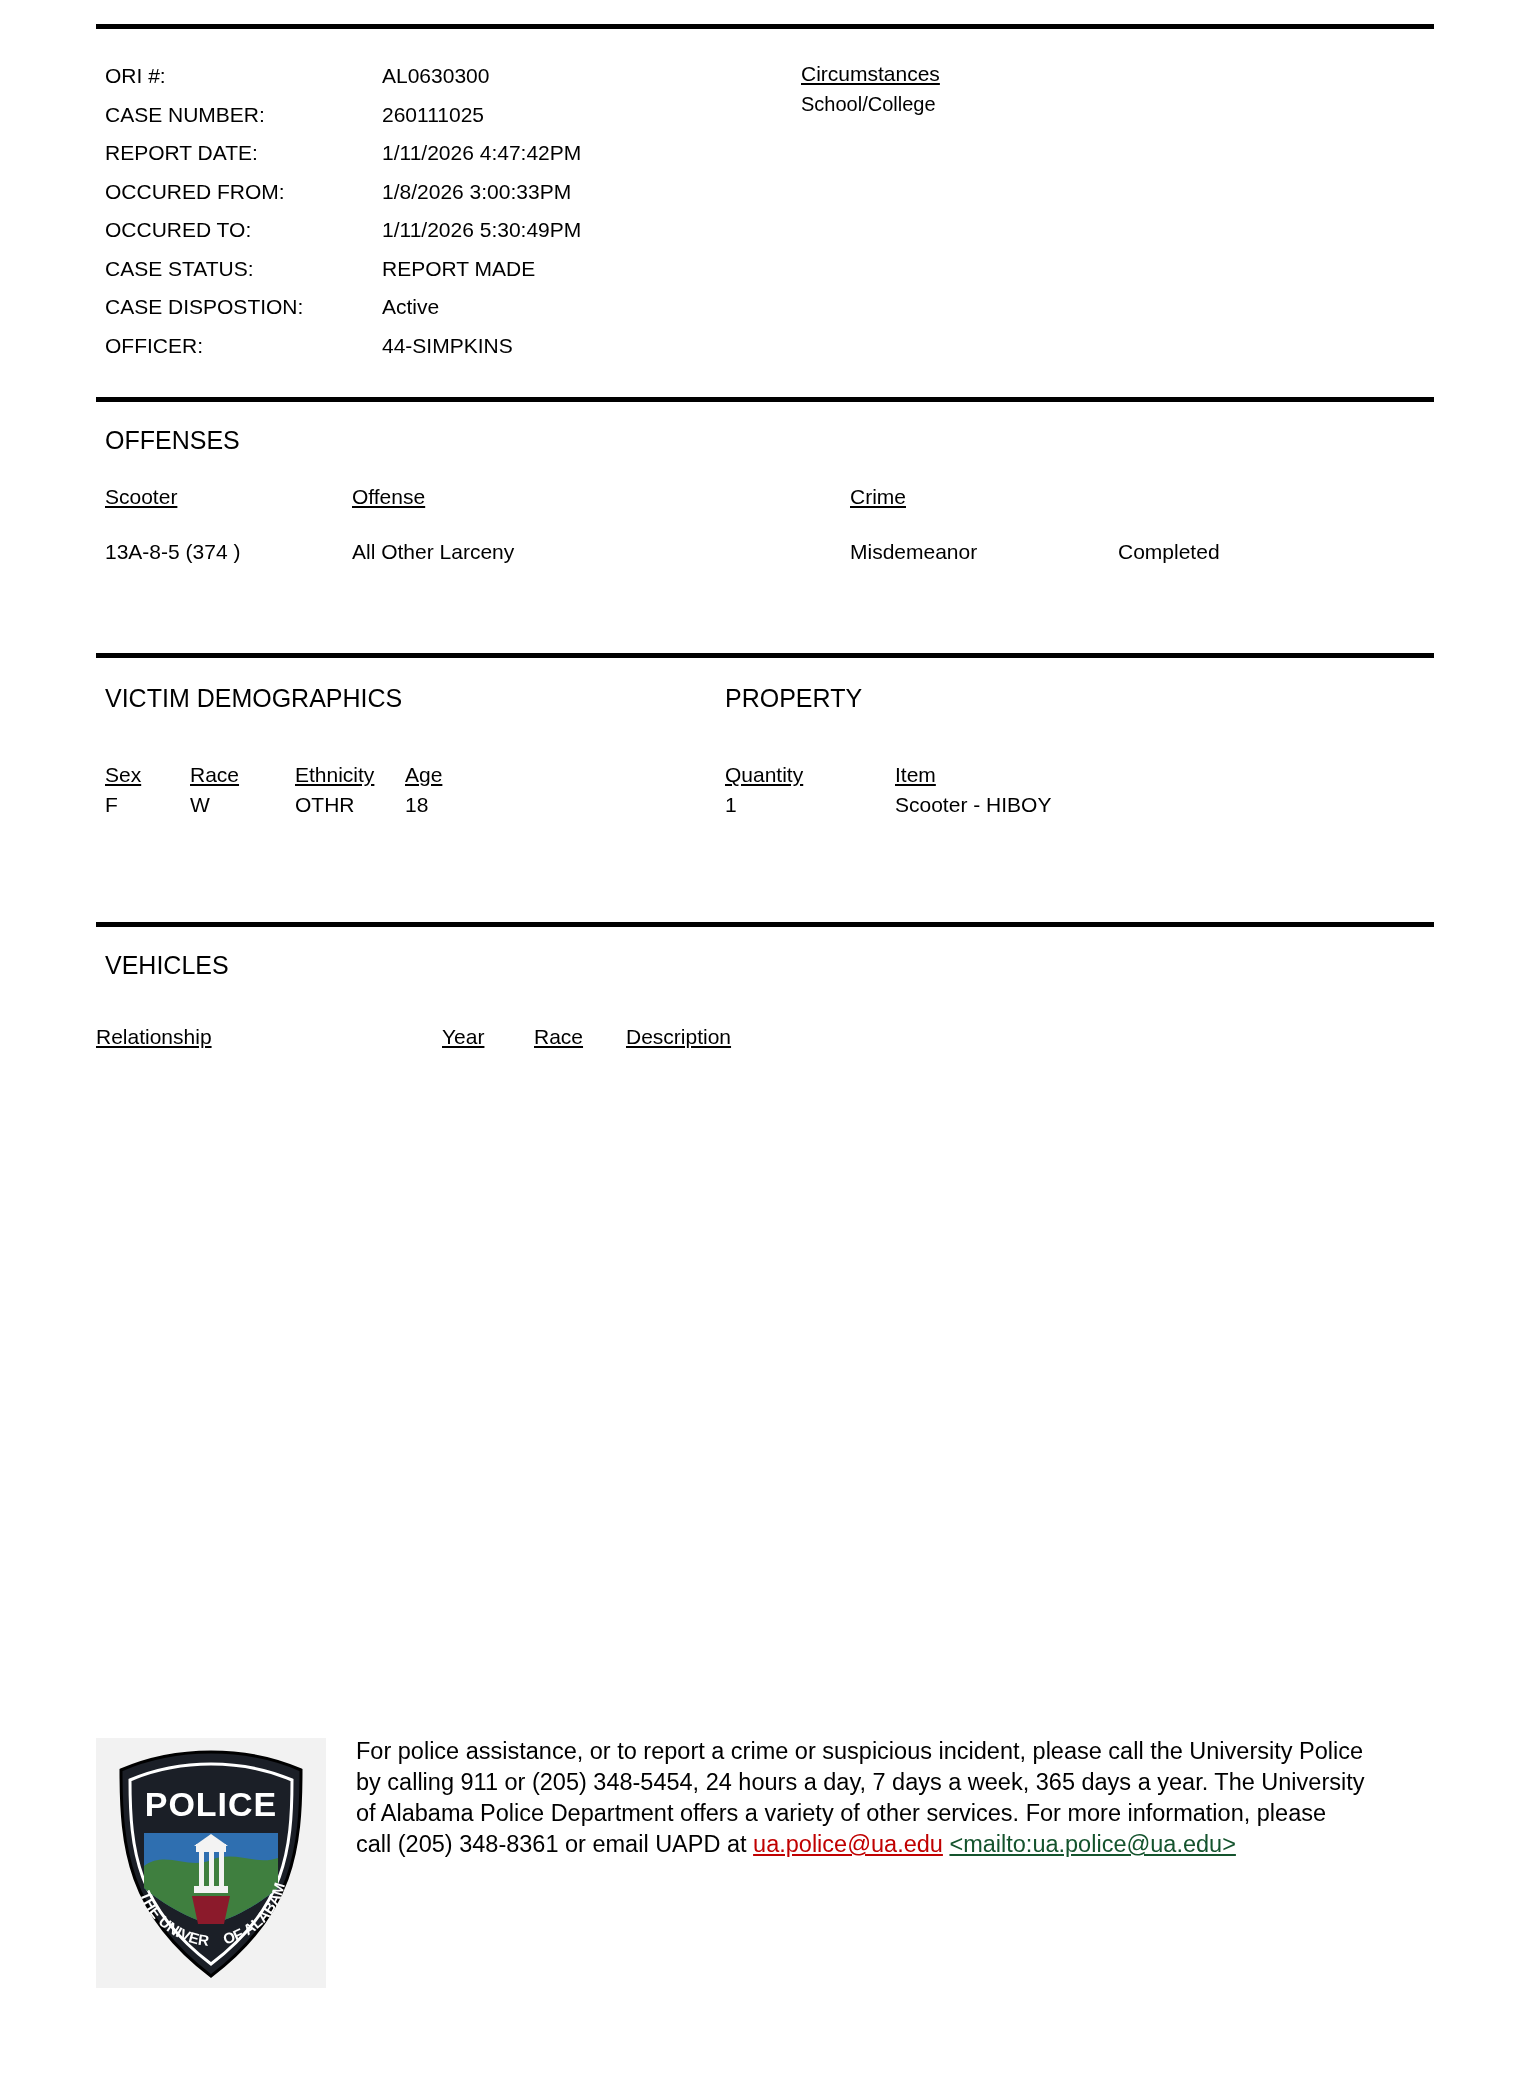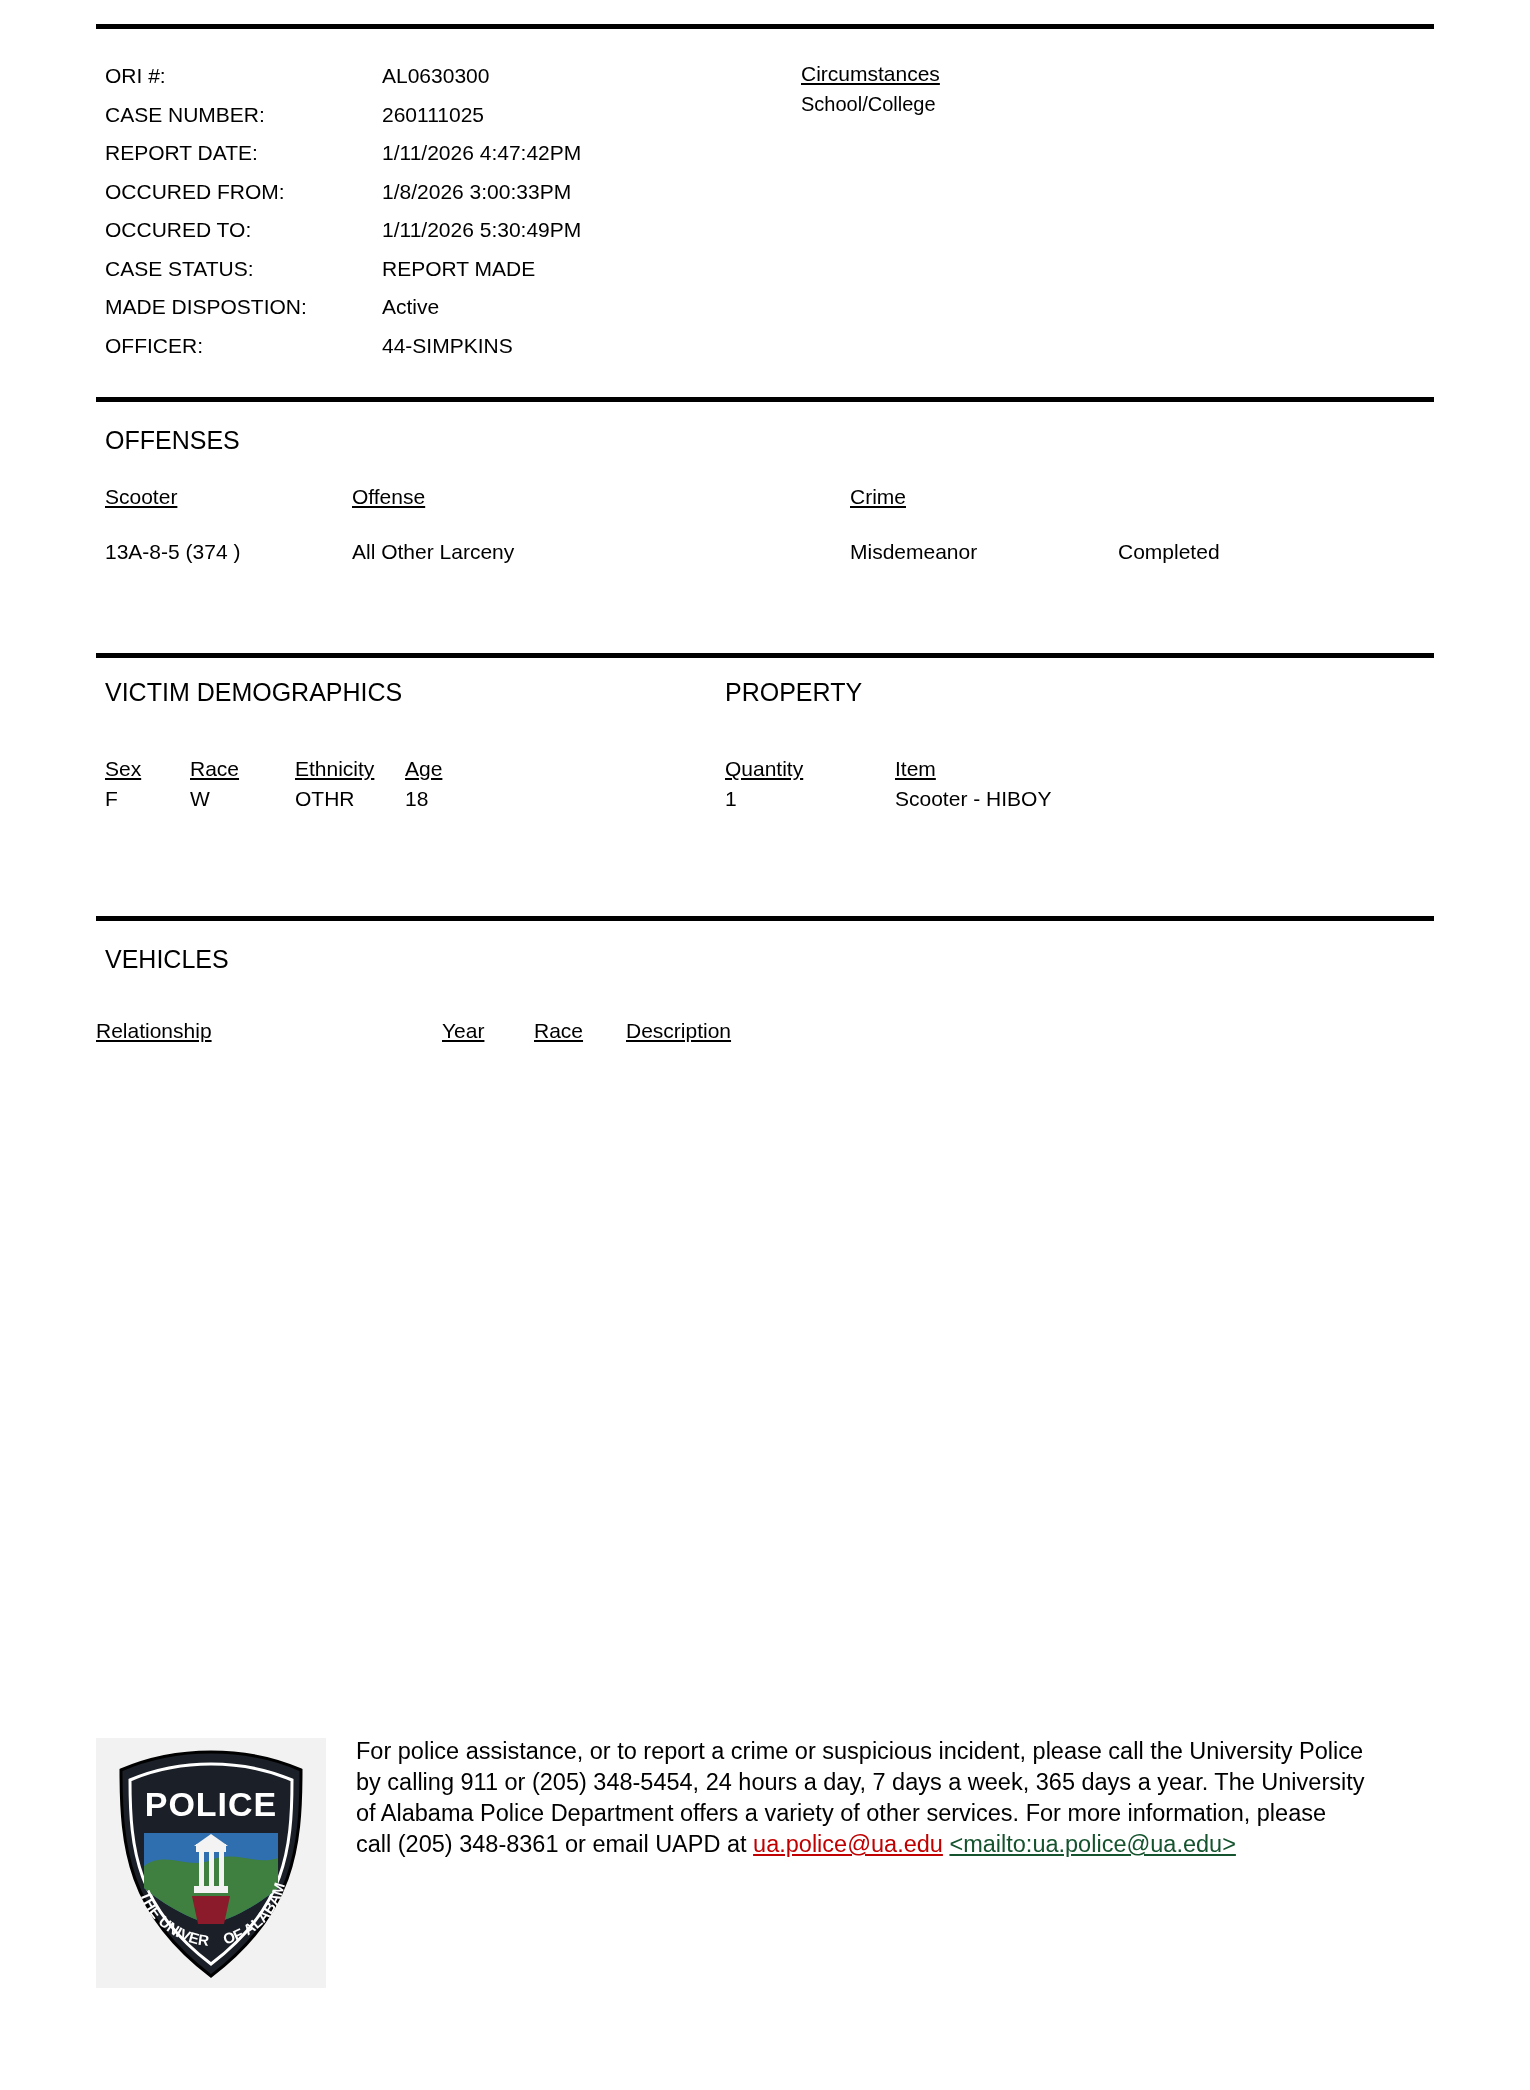--- a/index.html
+++ b/index.html
@@ -210,21 +210,21 @@
         <div class="info-label">OCCURED TO:</div>
         <div class="info-value">1/11/2026   5:30:49PM</div>
       </div>
 
       <div class="info-row">
         <div class="info-label">CASE STATUS:</div>
         <div class="info-value">REPORT MADE</div>
       </div>
 
       <div class="info-row">
-        <div class="info-label">MADE DISPOSTION:</div>
+        <div class="info-label">CASE DISPOSTION:</div>
         <div class="info-value">Active</div>
       </div>
 
 
       <div class="info-row">
         <div class="info-label">OFFICER:</div>
         <div class="info-value">44-SIMPKINS</div>
       </div>
 
     </div>
@@ -250,21 +250,21 @@
         <div class="c-offense">All Other Larceny</div>
         <div class="c-crime">Misdemeanor</div>
         <div class="c-status">Completed</div>
       </div>
     </div>
   </div>
 
   <div style="height:88px"></div>
   <div class="rule-thin"></div>
 
-  <div class="two-col" style="margin-top:20px">
+  <div class="two-col" style="margin-top:26px">
     <div class="vd-block">
       <h2 class="sub-title">VICTIM DEMOGRAPHICS</h2>
       <div class="vd-table">
         <div class="row">
           <div class="vd-sex col-underline">Sex</div>
           <div class="vd-race col-underline">Race</div>
           <div class="vd-eth col-underline">Ethnicity</div>
           <div class="vd-age col-underline">Age</div>
         </div>
         <div class="row">

